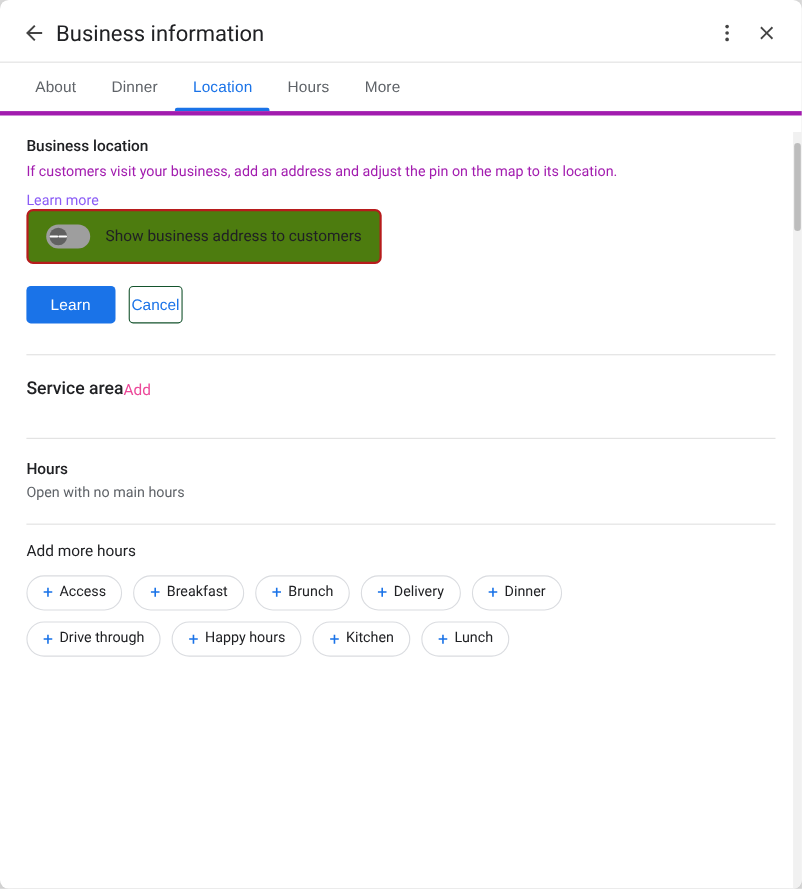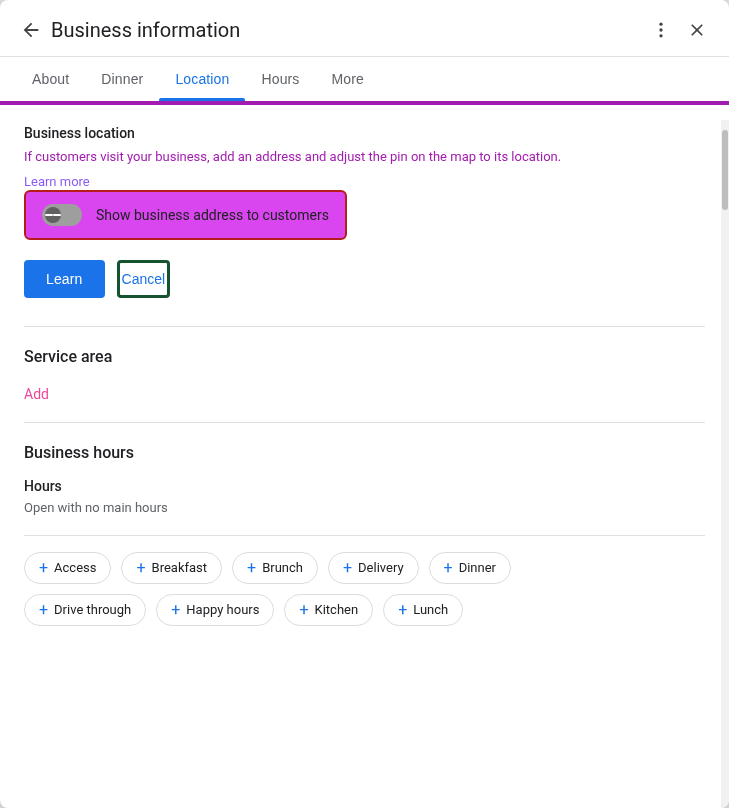--- a/index.html
+++ b/index.html
@@ -128,21 +128,21 @@
     }
     .toggle-row {
       display: flex;
       align-items: center;
       gap: 14px;
       border: 2px solid #b71c1c;
       border-radius: 6px;
       padding: 12px 16px;
       width: fit-content;
       margin-bottom: 20px;
-      background: #d946ef;
+      background: #4d7c0f;
     }
     
     .toggle-icon {
       position: absolute;
       left: 2px;
       top: 2px;
       width: 16px;
       height: 16px;
       border-radius: 50%;
       background: #616161;
@@ -174,35 +174,35 @@
       border-radius: 4px;
       padding: 8px 22px;
       font-size: 14px;
       font-weight: 500;
       cursor: pointer;
       letter-spacing: 0.01em;
     }
     .btn-cancel {
       background: #fff;
       color: #1a73e8;
-      border: 3px solid #14532d;
+      border: 1px solid #14532d;
       border-radius: 4px;
       padding: 8px 2px;
       font-size: 14px;
       font-weight: 500;
       cursor: pointer;
     }
     .divider {
       height: 1px;
       background: #e0e0e0;
       margin: 0 24px;
     }
     .service-area-row {
       display: flex;
-      flex-direction: column;
+      flex-direction: row;
       padding: 20px 24px;
     }
     .service-area-add {
       font-size: 14px;
       color: #5f6368;
       margin-top: 4px;
     }
     .hours-section {
       padding: 20px 24px;
     }
@@ -329,28 +329,28 @@
     <div class="divider"></div>
 
     <div class="service-area-row">
       <div class="section-title">Service area</div>
       <span class="service-area-add" style="cursor:pointer;color:#ec4899;font-size:14px;">Add</span>
     </div>
 
     <div class="divider"></div>
 
     <div class="hours-section">
-      <div class="section-title">Business hours</div>
       <div class="subsection-title">Hours</div>
       <div class="hours-status">Open with no main hours</div>
     </div>
 
     <div class="divider"></div>
 
     <div class="add-hours-section">
+      <div class="add-hours-title">Add more hours</div>
       <div class="chips-row">
         <div class="chip">
           <span class="chip-plus">+</span>
           <span>Access</span>
         </div>
         <div class="chip">
           <span class="chip-plus">+</span>
           <span>Breakfast</span>
         </div>
         <div class="chip">

